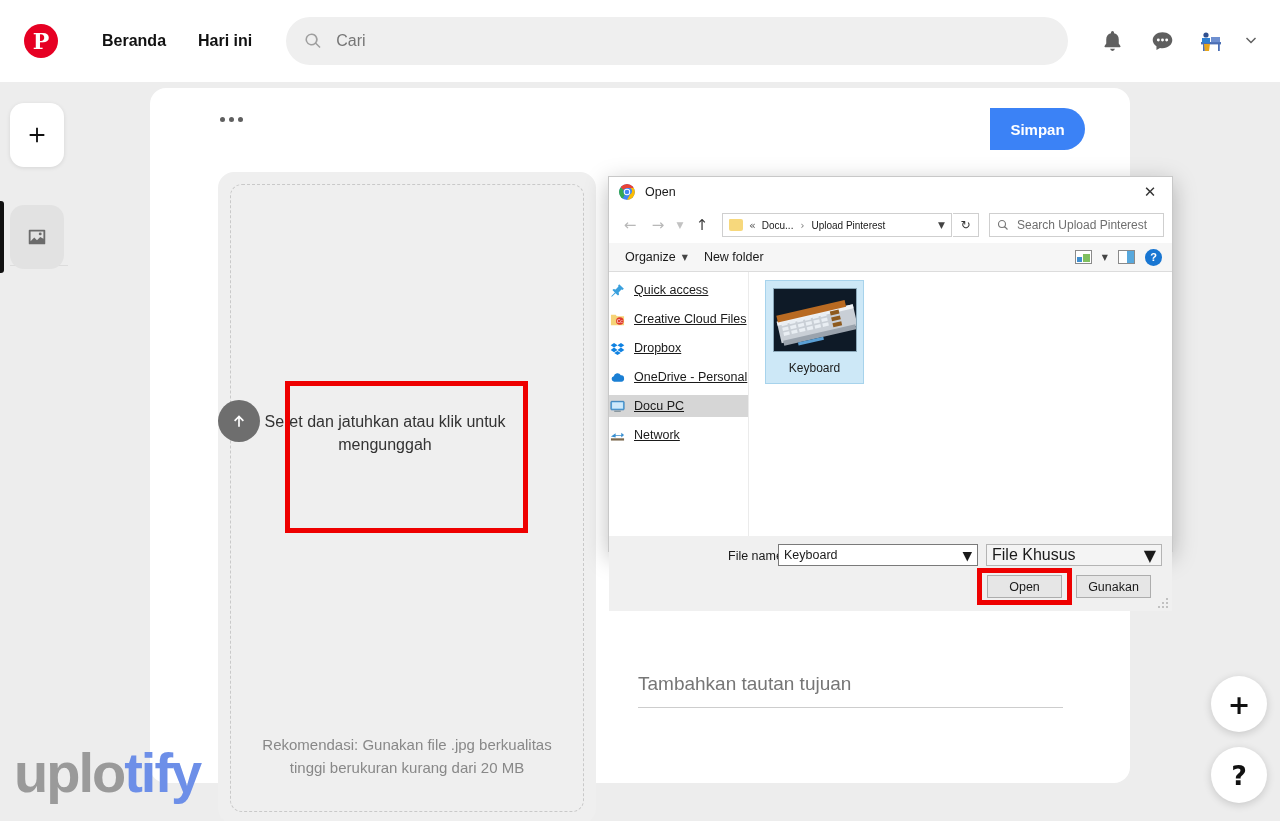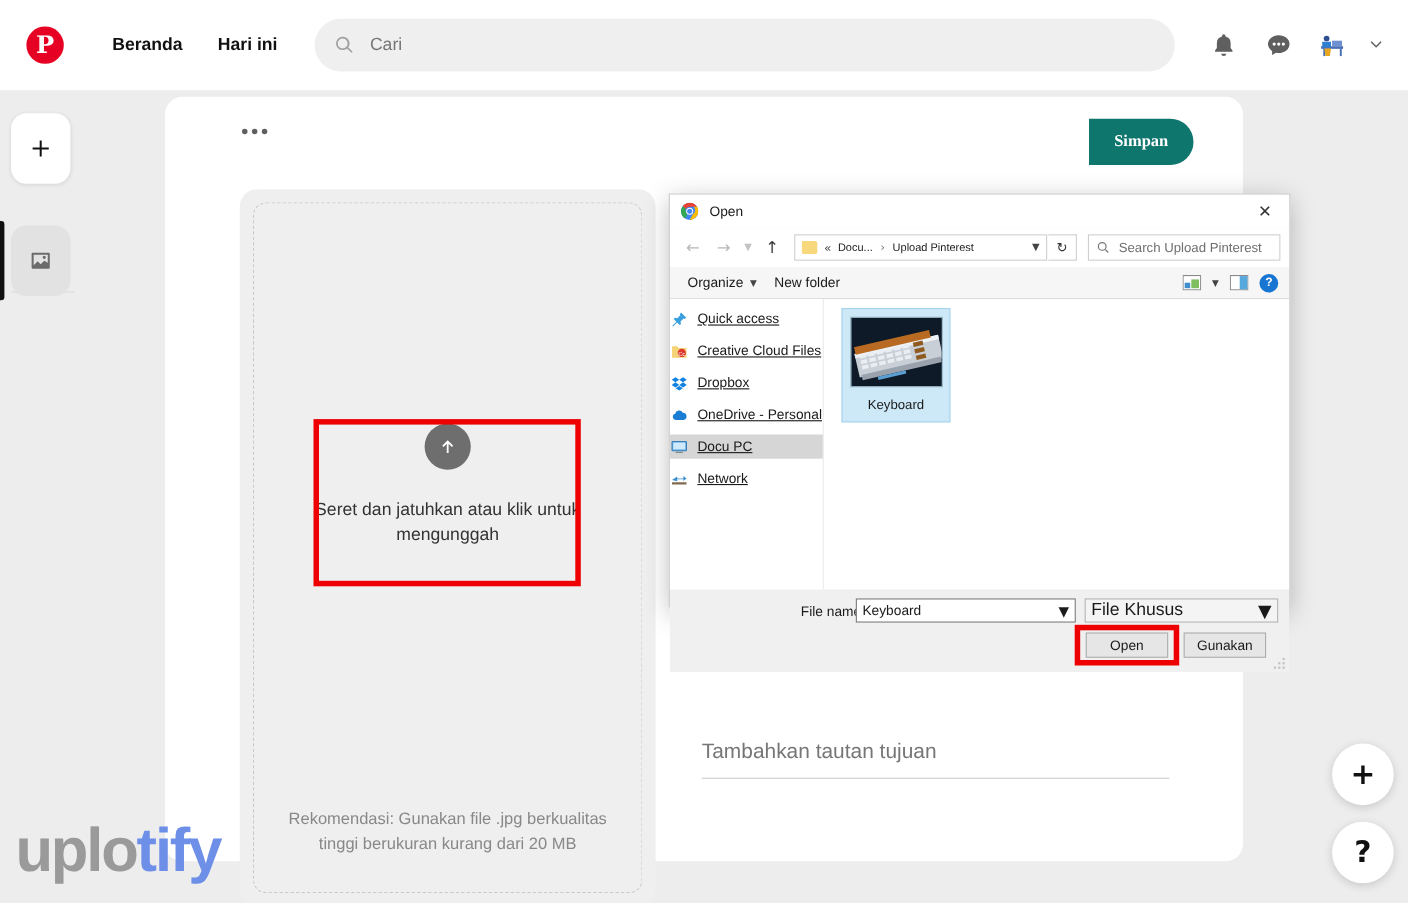--- a/index.html
+++ b/index.html
@@ -67,37 +67,37 @@
 
   .pin-select {
     position: absolute; left: 672px; top: 20px; width: 168px; height: 42px;
     background: #efefef; border-radius: 21px 0 0 21px;
     display: flex; align-items: center; justify-content: space-between;
     padding: 0 14px 0 18px; cursor: pointer;
   }
   .pin-select span { font-size: 15px; color: #111; }
   .save-btn {
     position: absolute; left: 840px; top: 20px; width: 95px; height: 42px;
-    background: #0f766e; border-radius: 0 21px 21px 0; border: none;
+    background: #3b82f6; border-radius: 0 21px 21px 0; border: none;
     color: #fff; font-weight: bold; font-size: 15px; cursor: pointer;
-    font-family: Liberation Serif, serif;
+    font-family: Liberation Sans, sans-serif;
   }
 
   
   .upload-zone {
     position: absolute; left: 68px; top: 84px; width: 378px; height: 652px;
     background: #efefef; border-radius: 16px;
   }
   .upload-dash {
     position: absolute; left: 12px; top: 12px; right: 12px; bottom: 12px;
     border: 1px dashed #c9c9c9; border-radius: 12px;
   }
   .upload-center {
     position: absolute; left: 0; right: 0; top: 213px; display: flex;
-    flex-direction: column; align-items: center; cursor: pointer;
+    flex-direction: row; align-items: center; cursor: pointer;
   }
   .up-circle {
     width: 42px; height: 42px; border-radius: 50%; background: #6e6e6e;
     display: flex; align-items: center; justify-content: center;
   }
   .up-text {
     margin-top: 25px; width: 250px; text-align: center; font-size: 16px;
     color: #333; line-height: 1.45;
   }
   .red-box-upload {

